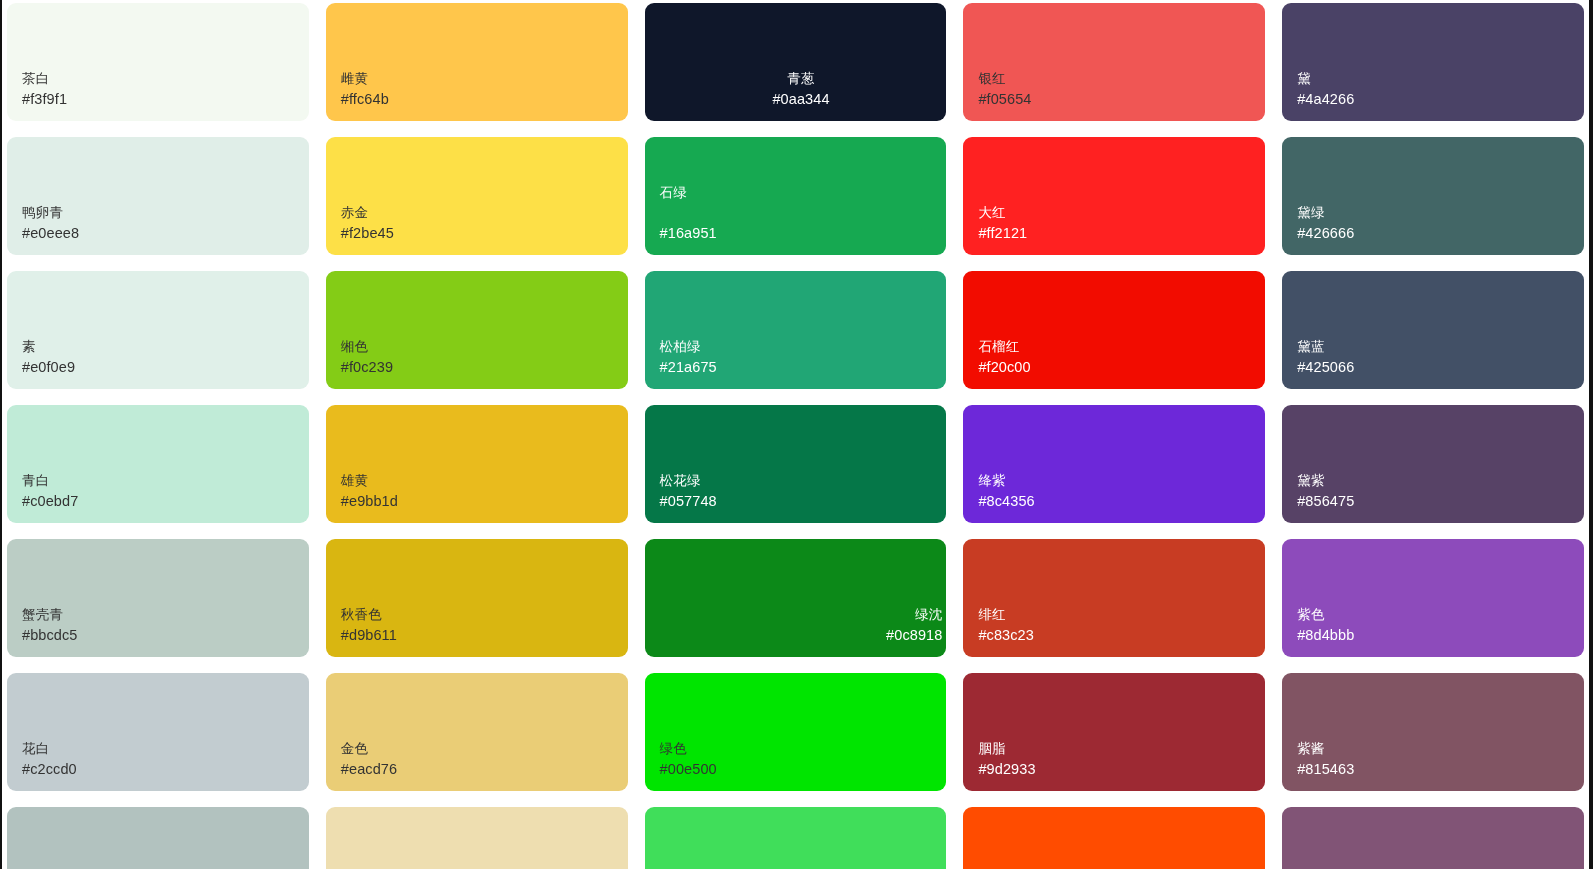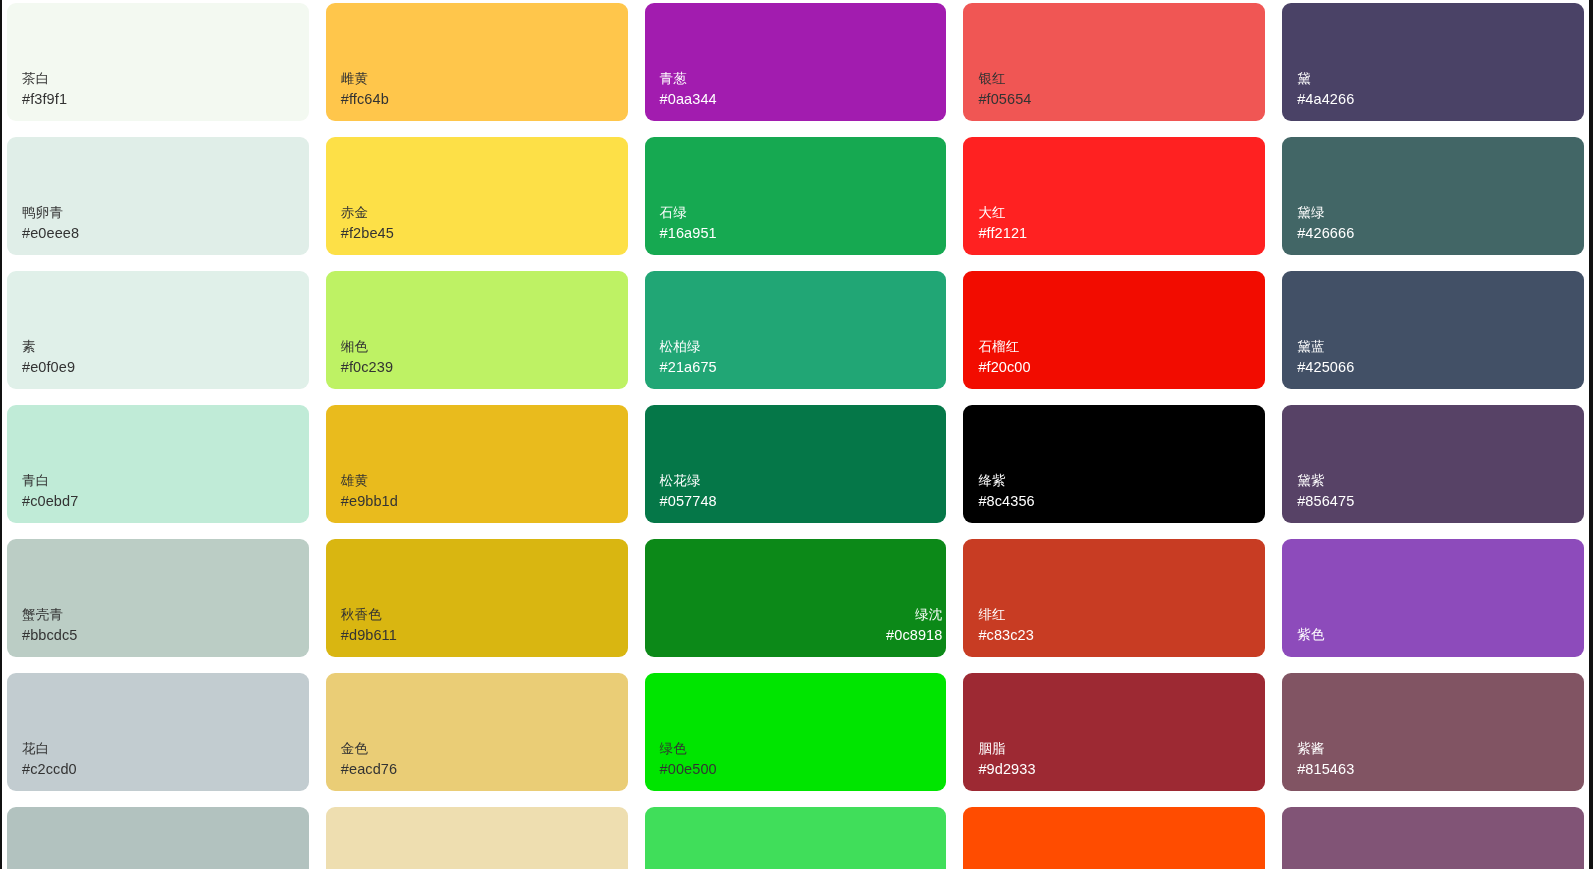--- a/index.html
+++ b/index.html
@@ -71,57 +71,57 @@
 <div id="viewport">
   <div id="palette-grid">
       <div class="swatch-card text-dark" style="background: rgb(243, 249, 241);">
         <div class="swatch-name">茶白</div>
         <div class="swatch-hex">#f3f9f1</div>
       </div>
       <div class="swatch-card text-dark" style="background: rgb(255, 198, 75);">
         <div class="swatch-name">雌黄</div>
         <div class="swatch-hex">#ffc64b</div>
       </div>
-      <div class="swatch-card text-light" style="background: #a21caf;">
+      <div class="swatch-card text-light" style="background: #0f172a; align-items: center;">
         <div class="swatch-name">青葱</div>
         <div class="swatch-hex">#0aa344</div>
       </div>
       <div class="swatch-card text-dark" style="background: rgb(240, 86, 84);">
         <div class="swatch-name">银红</div>
         <div class="swatch-hex">#f05654</div>
       </div>
       <div class="swatch-card text-light" style="background: rgb(74, 66, 102);">
         <div class="swatch-name">黛</div>
         <div class="swatch-hex">#4a4266</div>
       </div>
       <div class="swatch-card text-dark" style="background: rgb(224, 238, 232);">
         <div class="swatch-name">鸭卵青</div>
         <div class="swatch-hex">#e0eee8</div>
       </div>
       <div class="swatch-card text-dark" style="background: #fde047;">
         <div class="swatch-name">赤金</div>
         <div class="swatch-hex">#f2be45</div>
       </div>
-      <div class="swatch-card text-light" style="background: rgb(22, 169, 81);">
+      <div class="swatch-card text-light" style="background: rgb(22, 169, 81); gap: 20px;">
         <div class="swatch-name">石绿</div>
         <div class="swatch-hex">#16a951</div>
       </div>
       <div class="swatch-card text-light" style="background: rgb(255, 33, 33);">
         <div class="swatch-name">大红</div>
         <div class="swatch-hex">#ff2121</div>
       </div>
       <div class="swatch-card text-light" style="background: rgb(66, 102, 102);">
         <div class="swatch-name">黛绿</div>
         <div class="swatch-hex">#426666</div>
       </div>
       <div class="swatch-card text-dark" style="background: rgb(224, 240, 233);">
         <div class="swatch-name">素</div>
         <div class="swatch-hex">#e0f0e9</div>
       </div>
-      <div class="swatch-card text-dark" style="background: #bef264;">
+      <div class="swatch-card text-dark" style="background: #84cc16;">
         <div class="swatch-name">缃色</div>
         <div class="swatch-hex">#f0c239</div>
       </div>
       <div class="swatch-card text-light" style="background: rgb(33, 166, 117);">
         <div class="swatch-name">松柏绿</div>
         <div class="swatch-hex">#21a675</div>
       </div>
       <div class="swatch-card text-light" style="background: rgb(242, 12, 0);">
         <div class="swatch-name">石榴红</div>
         <div class="swatch-hex">#f20c00</div>
@@ -135,21 +135,21 @@
         <div class="swatch-hex">#c0ebd7</div>
       </div>
       <div class="swatch-card text-dark" style="background: rgb(233, 187, 29);">
         <div class="swatch-name">雄黄</div>
         <div class="swatch-hex">#e9bb1d</div>
       </div>
       <div class="swatch-card text-light" style="background: rgb(5, 119, 72);">
         <div class="swatch-name">松花绿</div>
         <div class="swatch-hex">#057748</div>
       </div>
-      <div class="swatch-card text-light" style="background: #000000;">
+      <div class="swatch-card text-light" style="background: #6d28d9;">
         <div class="swatch-name">绛紫</div>
         <div class="swatch-hex">#8c4356</div>
       </div>
       <div class="swatch-card text-light" style="background: rgb(87, 66, 102);">
         <div class="swatch-name">黛紫</div>
         <div class="swatch-hex">#856475</div>
       </div>
       <div class="swatch-card text-dark" style="background: rgb(187, 205, 197);">
         <div class="swatch-name">蟹壳青</div>
         <div class="swatch-hex">#bbcdc5</div>
@@ -161,20 +161,21 @@
       <div class="swatch-card text-light" style="background: rgb(12, 137, 24); align-items: flex-end;">
         <div class="swatch-name">绿沈</div>
         <div class="swatch-hex">#0c8918</div>
       </div>
       <div class="swatch-card text-light" style="background: rgb(200, 60, 35);">
         <div class="swatch-name">绯红</div>
         <div class="swatch-hex">#c83c23</div>
       </div>
       <div class="swatch-card text-light" style="background: rgb(141, 75, 187);">
         <div class="swatch-name">紫色</div>
+        <div class="swatch-hex">#8d4bbb</div>
       </div>
       <div class="swatch-card text-dark" style="background: rgb(194, 204, 208);">
         <div class="swatch-name">花白</div>
         <div class="swatch-hex">#c2ccd0</div>
       </div>
       <div class="swatch-card text-dark" style="background: rgb(234, 205, 118);">
         <div class="swatch-name">金色</div>
         <div class="swatch-hex">#eacd76</div>
       </div>
       <div class="swatch-card text-dark" style="background: rgb(0, 229, 0);">

